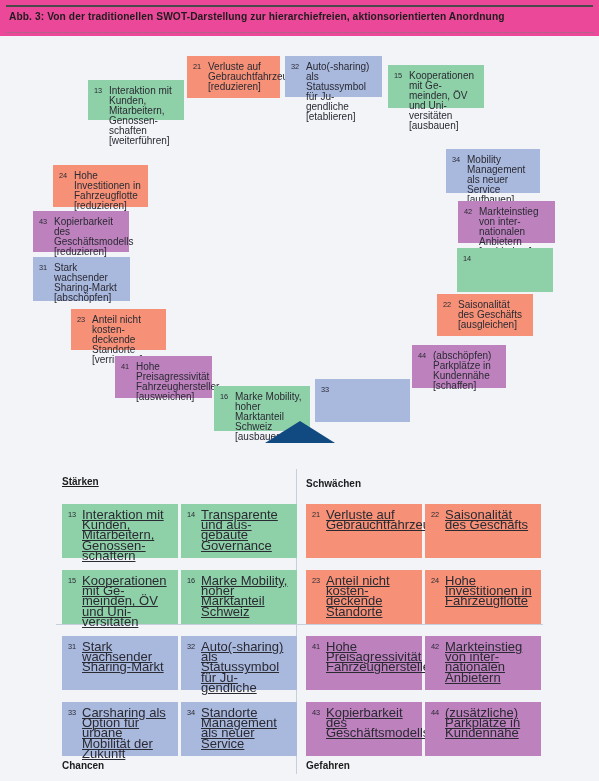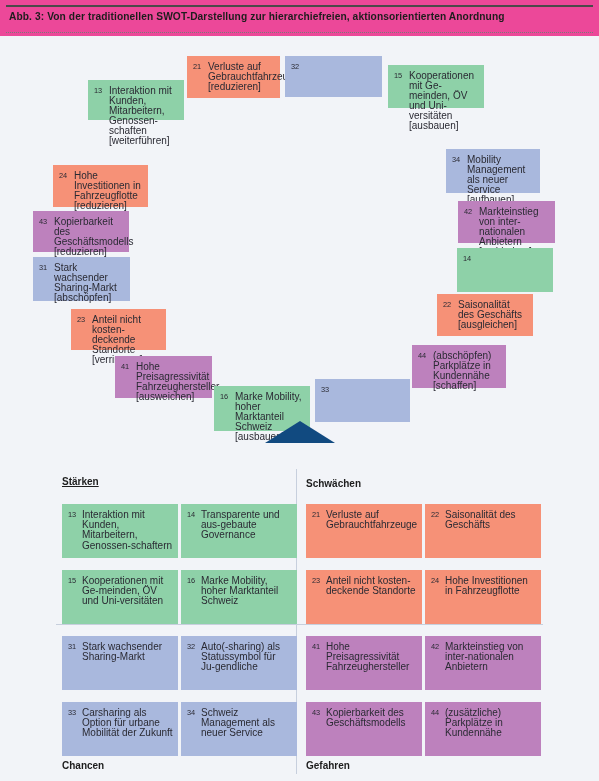--- a/index.html
+++ b/index.html
@@ -138,22 +138,23 @@
   .swot-card .card-num {
     position: absolute;
     left: 6px;
     top: 6px;
     font-size: 7.4px;
     line-height: 10.2px;
   }
   .swot-card .card-text {
     display: block;
     margin-left: 15px;
-    font-size: 10px;
-    line-height: 10.2px;
+    font-size: 13px;
+    line-height: 10.2px;
+    text-decoration: underline;
   }
 </style>
 </head>
 <body>
 
 <div id="figure-header">
   <div class="rule-top"></div>
   <div id="figure-caption">Abb. 3: Von der traditionellen SWOT-Darstellung zur hierarchiefreien, aktionsorientierten Anordnung</div>
   <div class="rule-bottom"></div>
 </div>
@@ -162,20 +163,21 @@
     <div class="scatter-card" style="background: rgb(142, 209, 168); left: 88px; top: 44px; width: 96px; height: 40px;">
       <span class="card-num">13</span>
       <span class="card-text">Interaktion mit Kunden, Mitarbeitern, Genossen-schaften [weiterführen]</span>
     </div>
     <div class="scatter-card" style="background: rgb(246, 145, 119); left: 187px; top: 20px; width: 93px; height: 42px;">
       <span class="card-num">21</span>
       <span class="card-text">Verluste auf Gebrauchtfahrzeuge [reduzieren]</span>
     </div>
     <div class="scatter-card" style="background: rgb(169, 184, 221); left: 285px; top: 20px; width: 97px; height: 41px;">
       <span class="card-num">32</span>
+      <span class="card-text">Auto(-sharing) als Statussymbol für Ju-gendliche [etablieren]</span>
     </div>
     <div class="scatter-card" style="background: rgb(142, 209, 168); left: 388px; top: 29px; width: 96px; height: 43px;">
       <span class="card-num">15</span>
       <span class="card-text">Kooperationen mit Ge-meinden, ÖV und Uni-versitäten [ausbauen]</span>
     </div>
     <div class="scatter-card" style="background: rgb(169, 184, 221); left: 446px; top: 113px; width: 94px; height: 44px;">
       <span class="card-num">34</span>
       <span class="card-text">Mobility Management als neuer Service [aufbauen]</span>
     </div>
     <div class="scatter-card" style="background: rgb(246, 145, 119); left: 53px; top: 129px; width: 95px; height: 42px;">
@@ -275,21 +277,21 @@
     <div class="swot-card" style="background: rgb(169, 184, 221); left: 181px; top: 170px;">
       <span class="card-num">32</span>
       <span class="card-text">Auto(-sharing) als Statussymbol für Ju-gendliche</span>
     </div>
     <div class="swot-card" style="background: rgb(169, 184, 221); left: 62px; top: 236px;">
       <span class="card-num">33</span>
       <span class="card-text">Carsharing als Option für urbane Mobilität der Zukunft</span>
     </div>
     <div class="swot-card" style="background: rgb(169, 184, 221); left: 181px; top: 236px;">
       <span class="card-num">34</span>
-      <span class="card-text">Schweiz Management als neuer Service</span>
+      <span class="card-text">Standorte Management als neuer Service</span>
     </div>
     <div class="swot-card" style="background: rgb(189, 129, 189); left: 306px; top: 170px;">
       <span class="card-num">41</span>
       <span class="card-text">Hohe Preisagressivität Fahrzeughersteller</span>
     </div>
     <div class="swot-card" style="background: rgb(189, 129, 189); left: 425px; top: 170px;">
       <span class="card-num">42</span>
       <span class="card-text">Markteinstieg von inter-nationalen Anbietern</span>
     </div>
     <div class="swot-card" style="background: rgb(189, 129, 189); left: 306px; top: 236px;">

